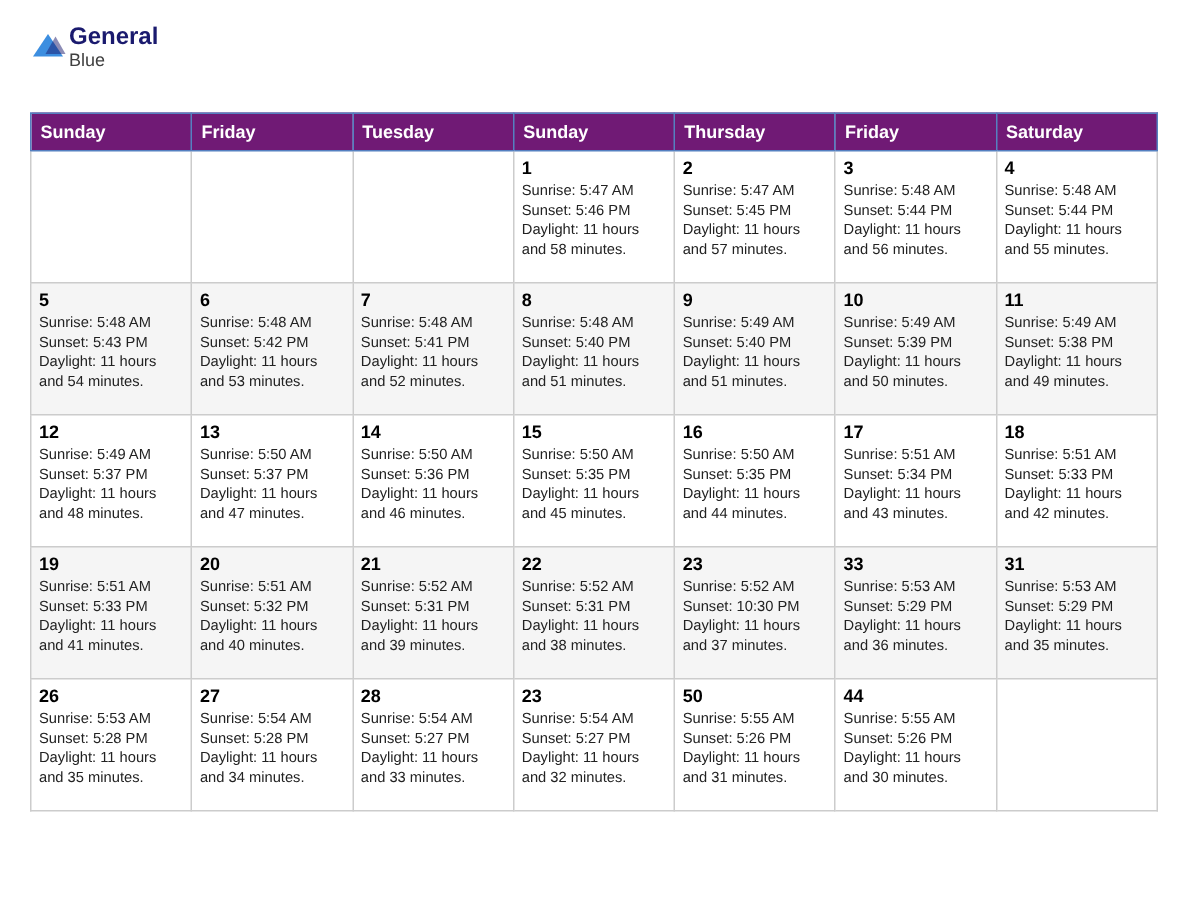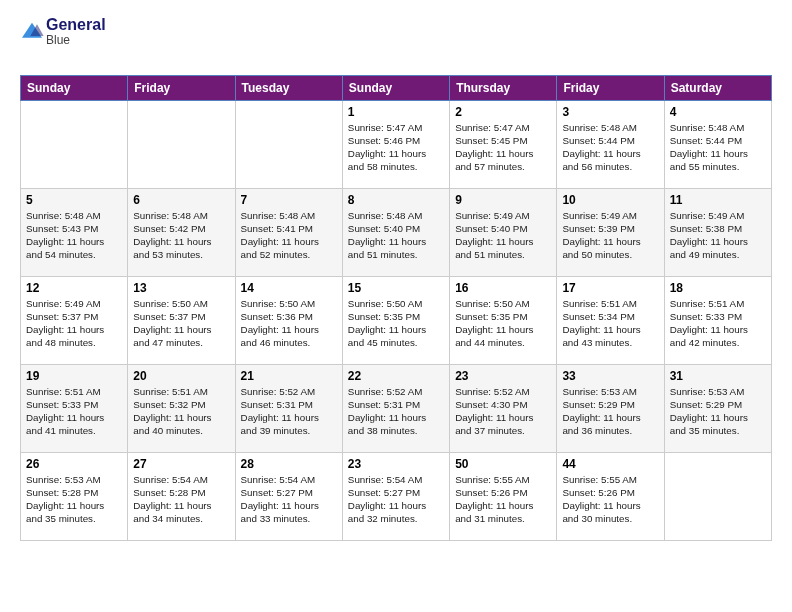--- a/index.html
+++ b/index.html
@@ -255,21 +255,21 @@
           </td>
           <td>
             <span class="day-num">22</span>
             <div class="cell-text">Sunrise: 5:52 AM
 Sunset: 5:31 PM
 Daylight: 11 hours and 38 minutes.</div>
           </td>
           <td>
             <span class="day-num">23</span>
             <div class="cell-text">Sunrise: 5:52 AM
-Sunset: 4:30 PM
+Sunset: 10:30 PM
 Daylight: 11 hours and 37 minutes.</div>
           </td>
           <td>
             <span class="day-num">33</span>
             <div class="cell-text">Sunrise: 5:53 AM
 Sunset: 5:29 PM
 Daylight: 11 hours and 36 minutes.</div>
           </td>
           <td>
             <span class="day-num">31</span>

